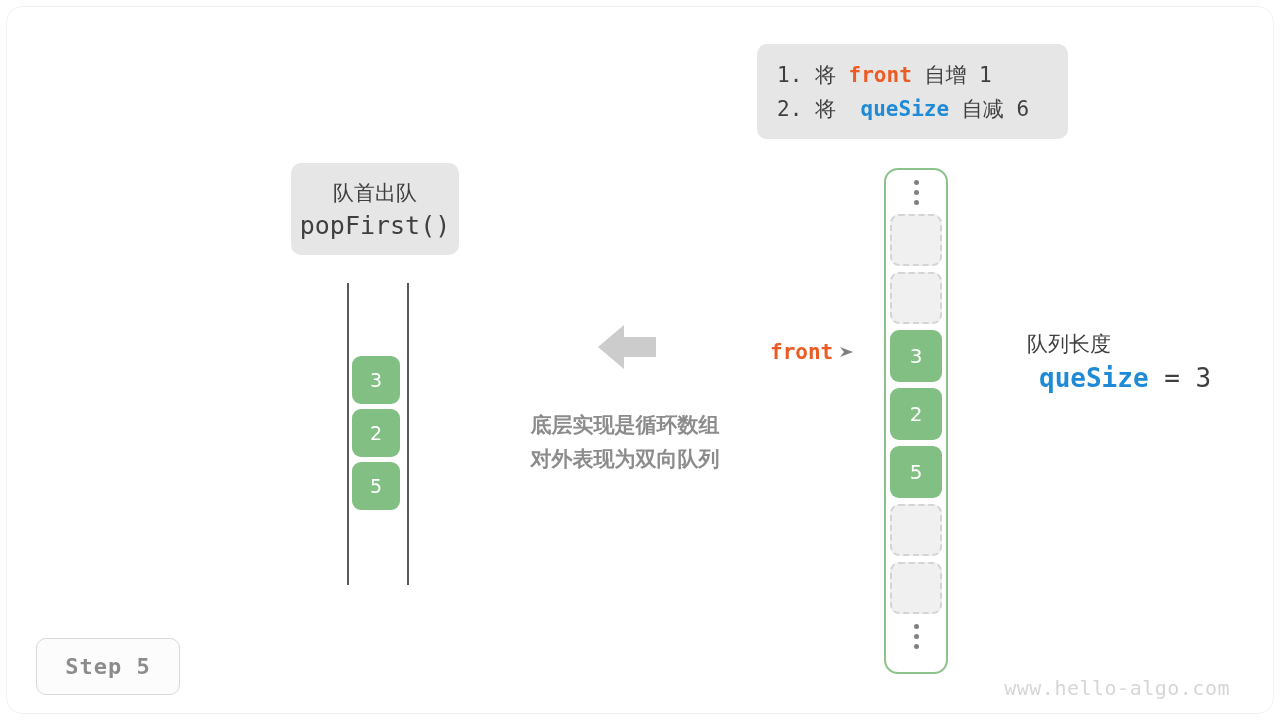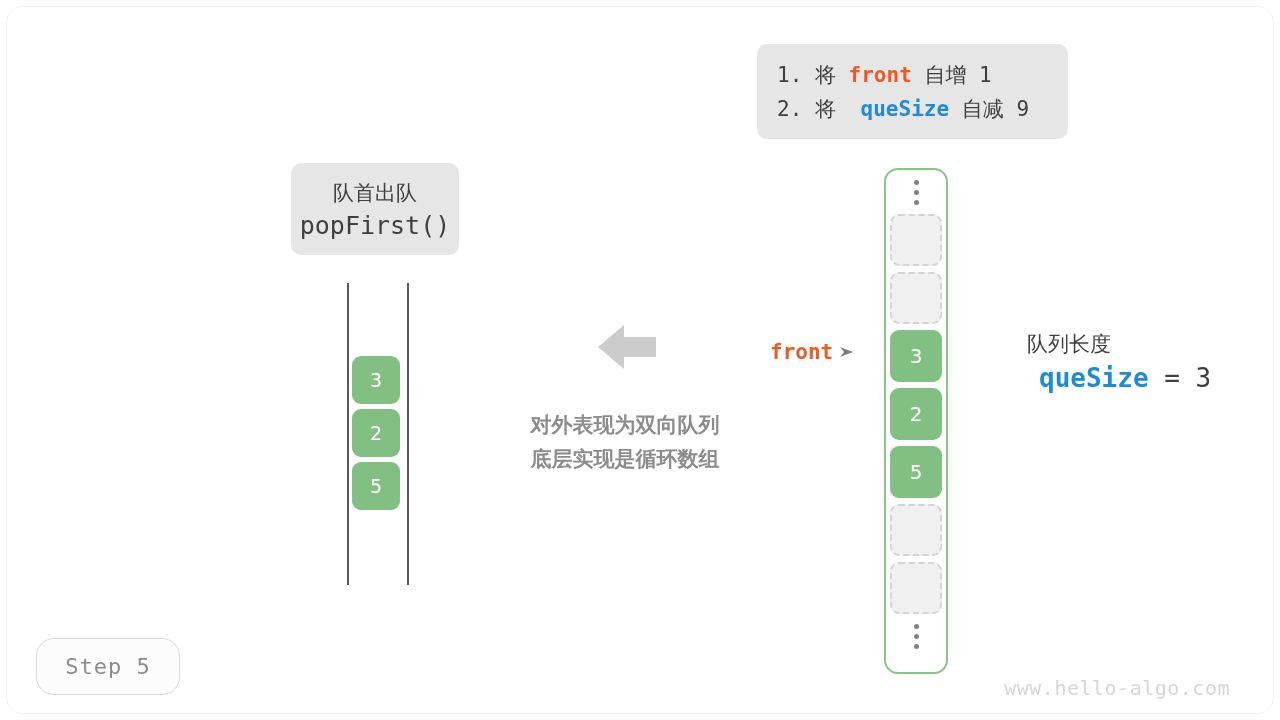--- a/index.html
+++ b/index.html
@@ -231,28 +231,28 @@
   }
 
   
   #step-badge {
     position: absolute;
     left: 36px;
     top: 638px;
     width: 144px;
     height: 57px;
     border: 1px solid #d9d9d9;
-    border-radius: 18px;
+    border-radius: 10px;
     box-sizing: border-box;
     background: #fcfcfc;
     display: flex;
     align-items: center;
     justify-content: center;
     color: #8c8c8c;
-    font-weight: normal;
+    font-weight: bold;
     font-size: 22px;
     letter-spacing: 1px;
     font-family: "DejaVu Sans Mono", "Liberation Mono", monospace;
   }
 
   
   #watermark {
     position: absolute;
     right: 50px;
     bottom: 20px;
@@ -263,21 +263,21 @@
   }
 </style>
 </head>
 <body>
 
 <div id="canvas">
   <div id="page-frame"></div>
 
   <div id="op-callout" class="callout">
     <div class="op-line"><span>1. 将 </span><span class="kw-front">front</span><span> 自增 1</span></div>
-    <div class="op-line"><span>2. 将 </span><span class="kw-quesize">queSize</span><span> 自减 9</span></div>
+    <div class="op-line"><span>2. 将 </span><span class="kw-quesize">queSize</span><span> 自减 6</span></div>
   </div>
 
   <div id="op-title-callout" class="callout">
     <div class="op-title-cn">队首出队</div>
     <div class="op-title-code">popFirst()</div>
   </div>
 
   <div id="left-queue">
     <div class="rail" id="rail-left"></div>
     <div class="rail" id="rail-right"></div>
@@ -288,22 +288,22 @@
     </div>
   </div>
 
   <div id="move-arrow">
     <svg width="58" height="50" viewBox="0 0 58 50" xmlns="http://www.w3.org/2000/svg">
       <path d="M0 25 L26 3 L26 15 L58 15 L58 35 L26 35 L26 47 Z" fill="#cccccc"></path>
     </svg>
   </div>
 
   <div id="center-note">
+    <div>底层实现是循环数组</div>
     <div>对外表现为双向队列</div>
-    <div>底层实现是循环数组</div>
   </div>
 
   <div id="front-pointer">
     <span id="front-label">front</span>
     <span>
       <svg width="14" height="12" viewBox="0 0 14 12" xmlns="http://www.w3.org/2000/svg">
         <path d="M0 1 L13 6 L0 11 L4 6 Z" fill="#808080"></path>
       </svg>
     </span>
   </div>

